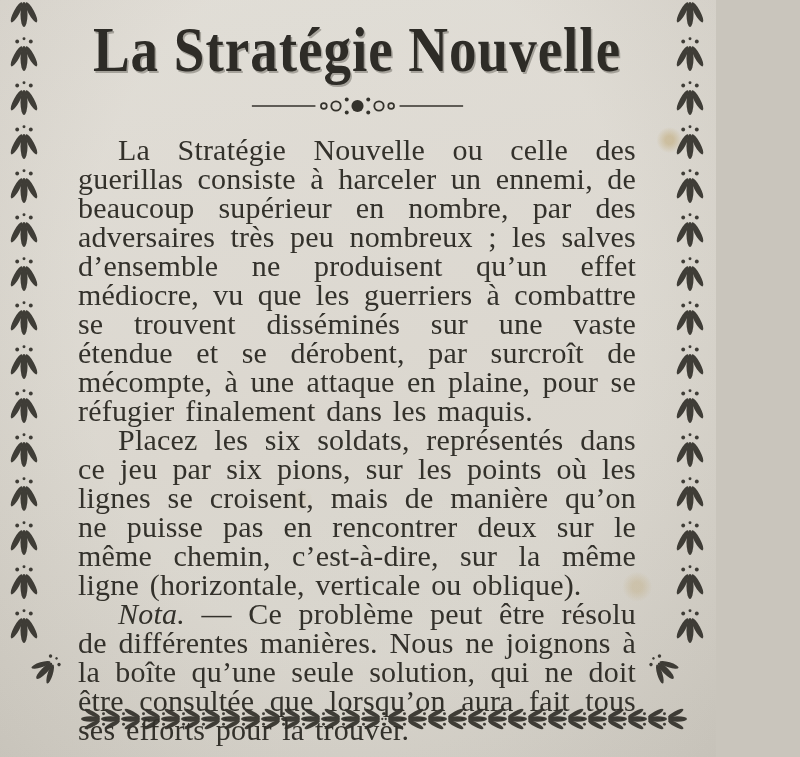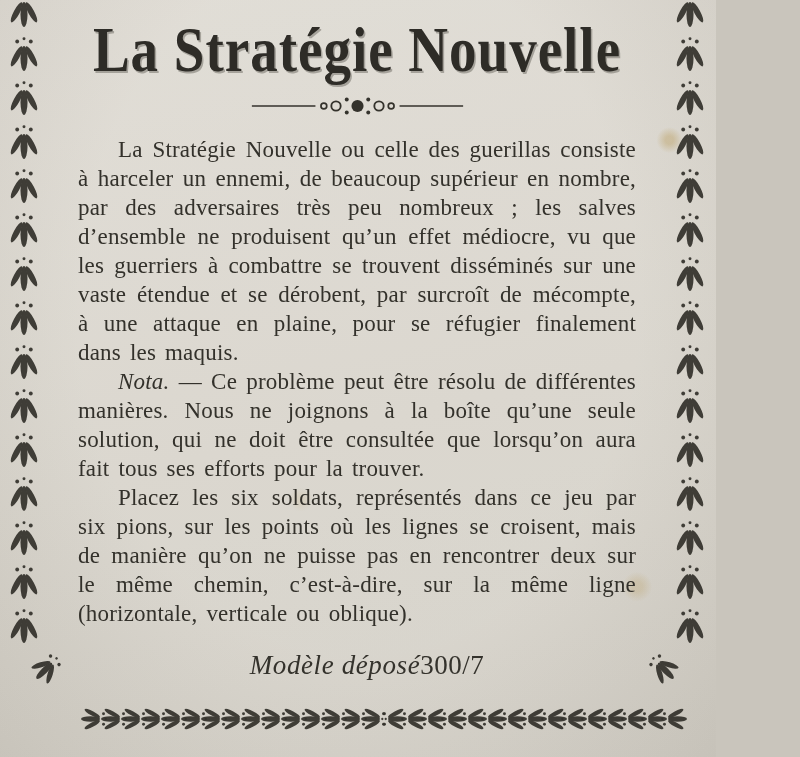--- a/index.html
+++ b/index.html
@@ -57,21 +57,21 @@
     transform-origin:top center;
     color:#2e2c27;
     text-shadow:1.5px 1.5px 0 rgba(72,68,60,.38), -0.5px -0.5px 0 rgba(255,255,255,.25);
     white-space:nowrap;
   }
   .divider-wrap { text-align:center; margin:18px 0 0; height:26px; }
   .divider-svg { width:215px; height:26px; stroke:var(--ink); fill:var(--ink); }
   .body-text { margin-top:16px; }
   p.para {
     margin:0;
-    font-size:23px; line-height:29px;
+    font-size:30px; line-height:29px;
     text-align:justify;
     text-indent:40px;
     word-spacing:3px;
     letter-spacing:.2px;
     color:#33312b;
   }
   p.para .nota-lead { font-style:italic; }
   .footer-row {
     margin-top:22px;
     display:flex; justify-content:center; align-items:baseline;
@@ -315,22 +315,22 @@
         <circle cx="103.5" cy="20" r="2.1" stroke="none"></circle>
         <circle cx="126.5" cy="20" r="2.1" stroke="none"></circle>
         <circle cx="138" cy="13" r="5" fill="none" stroke-width="2"></circle>
         <circle cx="151" cy="13" r="3.1" fill="none" stroke-width="1.8"></circle>
         <line x1="160" y1="13" x2="228" y2="13" stroke-width="1.6"></line>
       </svg>
     </div>
 
     <div class="body-text">
       <p class="para">La Stratégie Nouvelle ou celle des guerillas consiste à harceler un ennemi, de beaucoup supérieur en nombre, par des adversaires très peu nombreux ; les salves d’ensemble ne produisent qu’un effet médiocre, vu que les guerriers à combattre se trouvent disséminés sur une vaste étendue et se dérobent, par surcroît de mécompte, à une attaque en plaine, pour se réfugier finalement dans les maquis.</p>
+      <p class="para">Placez les six soldats, représentés dans ce jeu par six pions, sur les points où les lignes se croisent, mais de manière qu’on ne puisse pas en rencontrer deux sur le même chemin, c’est-à-dire, sur la même ligne (horizontale, verticale ou oblique).</p>
       <p class="para"><span class="nota-lead">Nota.</span><span> — Ce problème peut être résolu de différentes manières. Nous ne joignons à la boîte qu’une seule solution, qui ne doit être consultée que lorsqu’on aura fait tous ses efforts pour la trouver.</span></p>
-      <p class="para">Placez les six soldats, représentés dans ce jeu par six pions, sur les points où les lignes se croisent, mais de manière qu’on ne puisse pas en rencontrer deux sur le même chemin, c’est-à-dire, sur la même ligne (horizontale, verticale ou oblique).</p>
     </div>
 
     <div class="footer-row">
       <span class="model-deposit">Modèle déposé</span>
       <span class="reference-number">300/7</span>
     </div>
 
   </div>
 </div>
 

